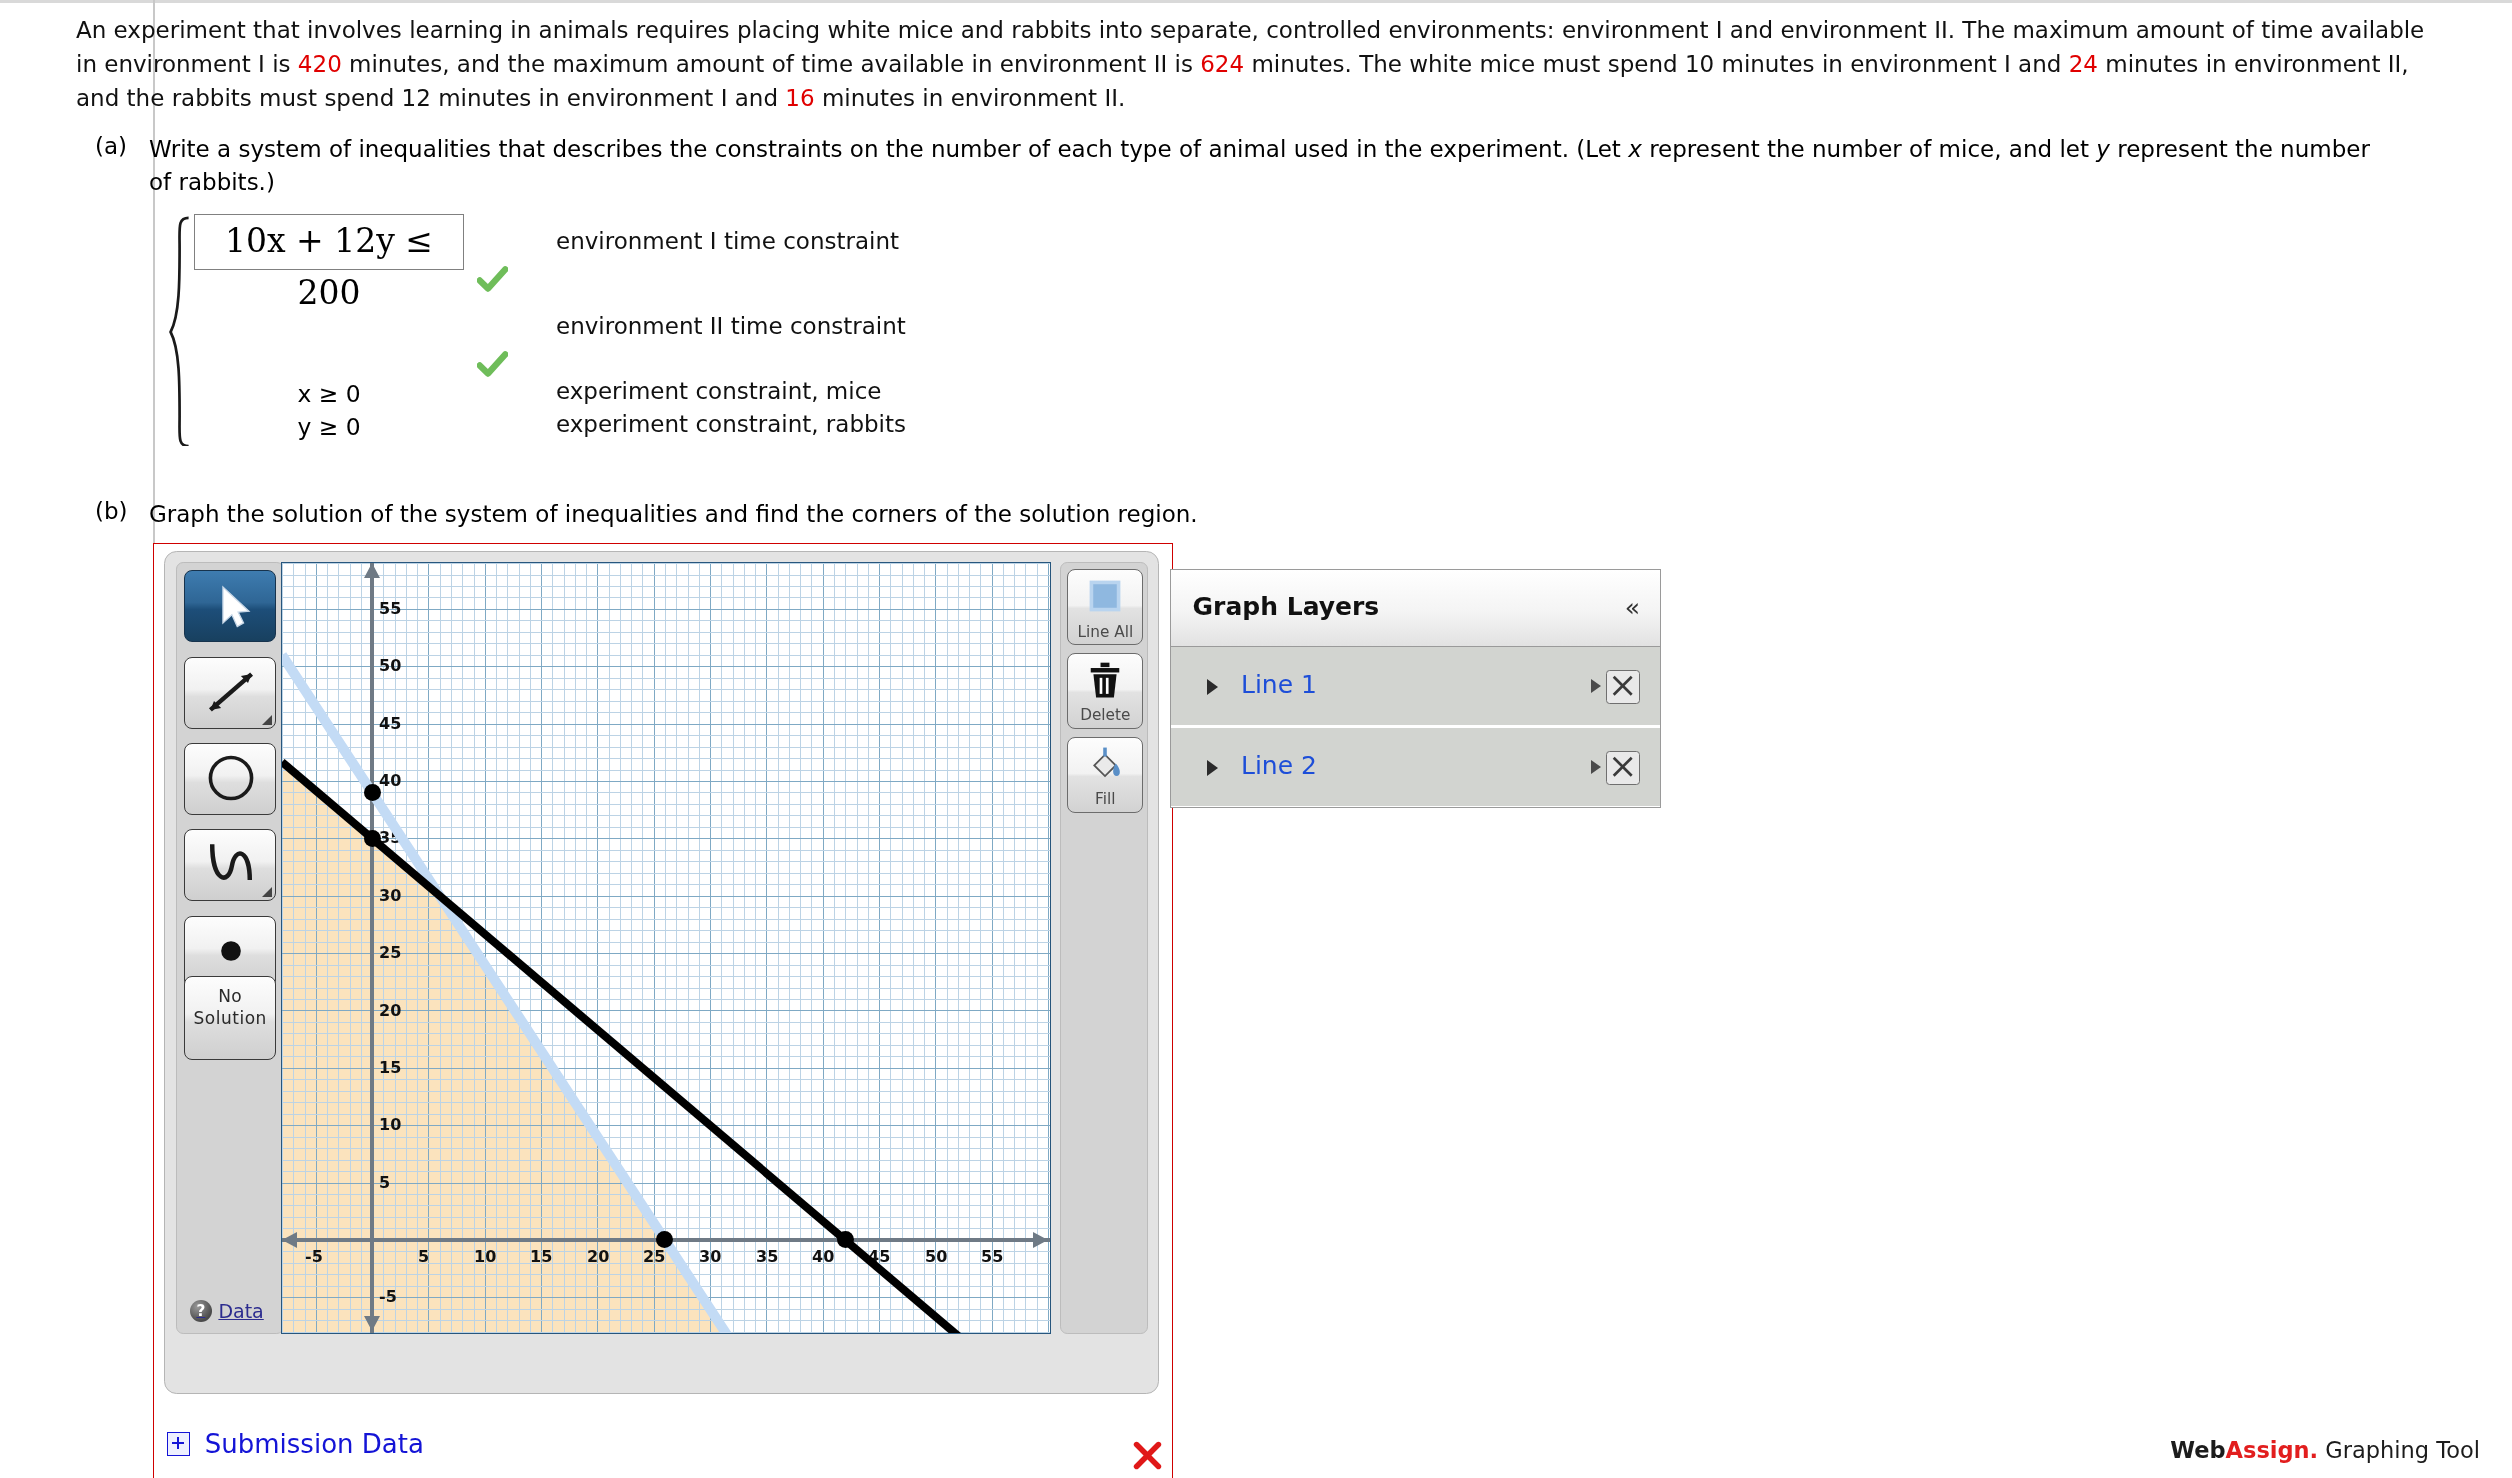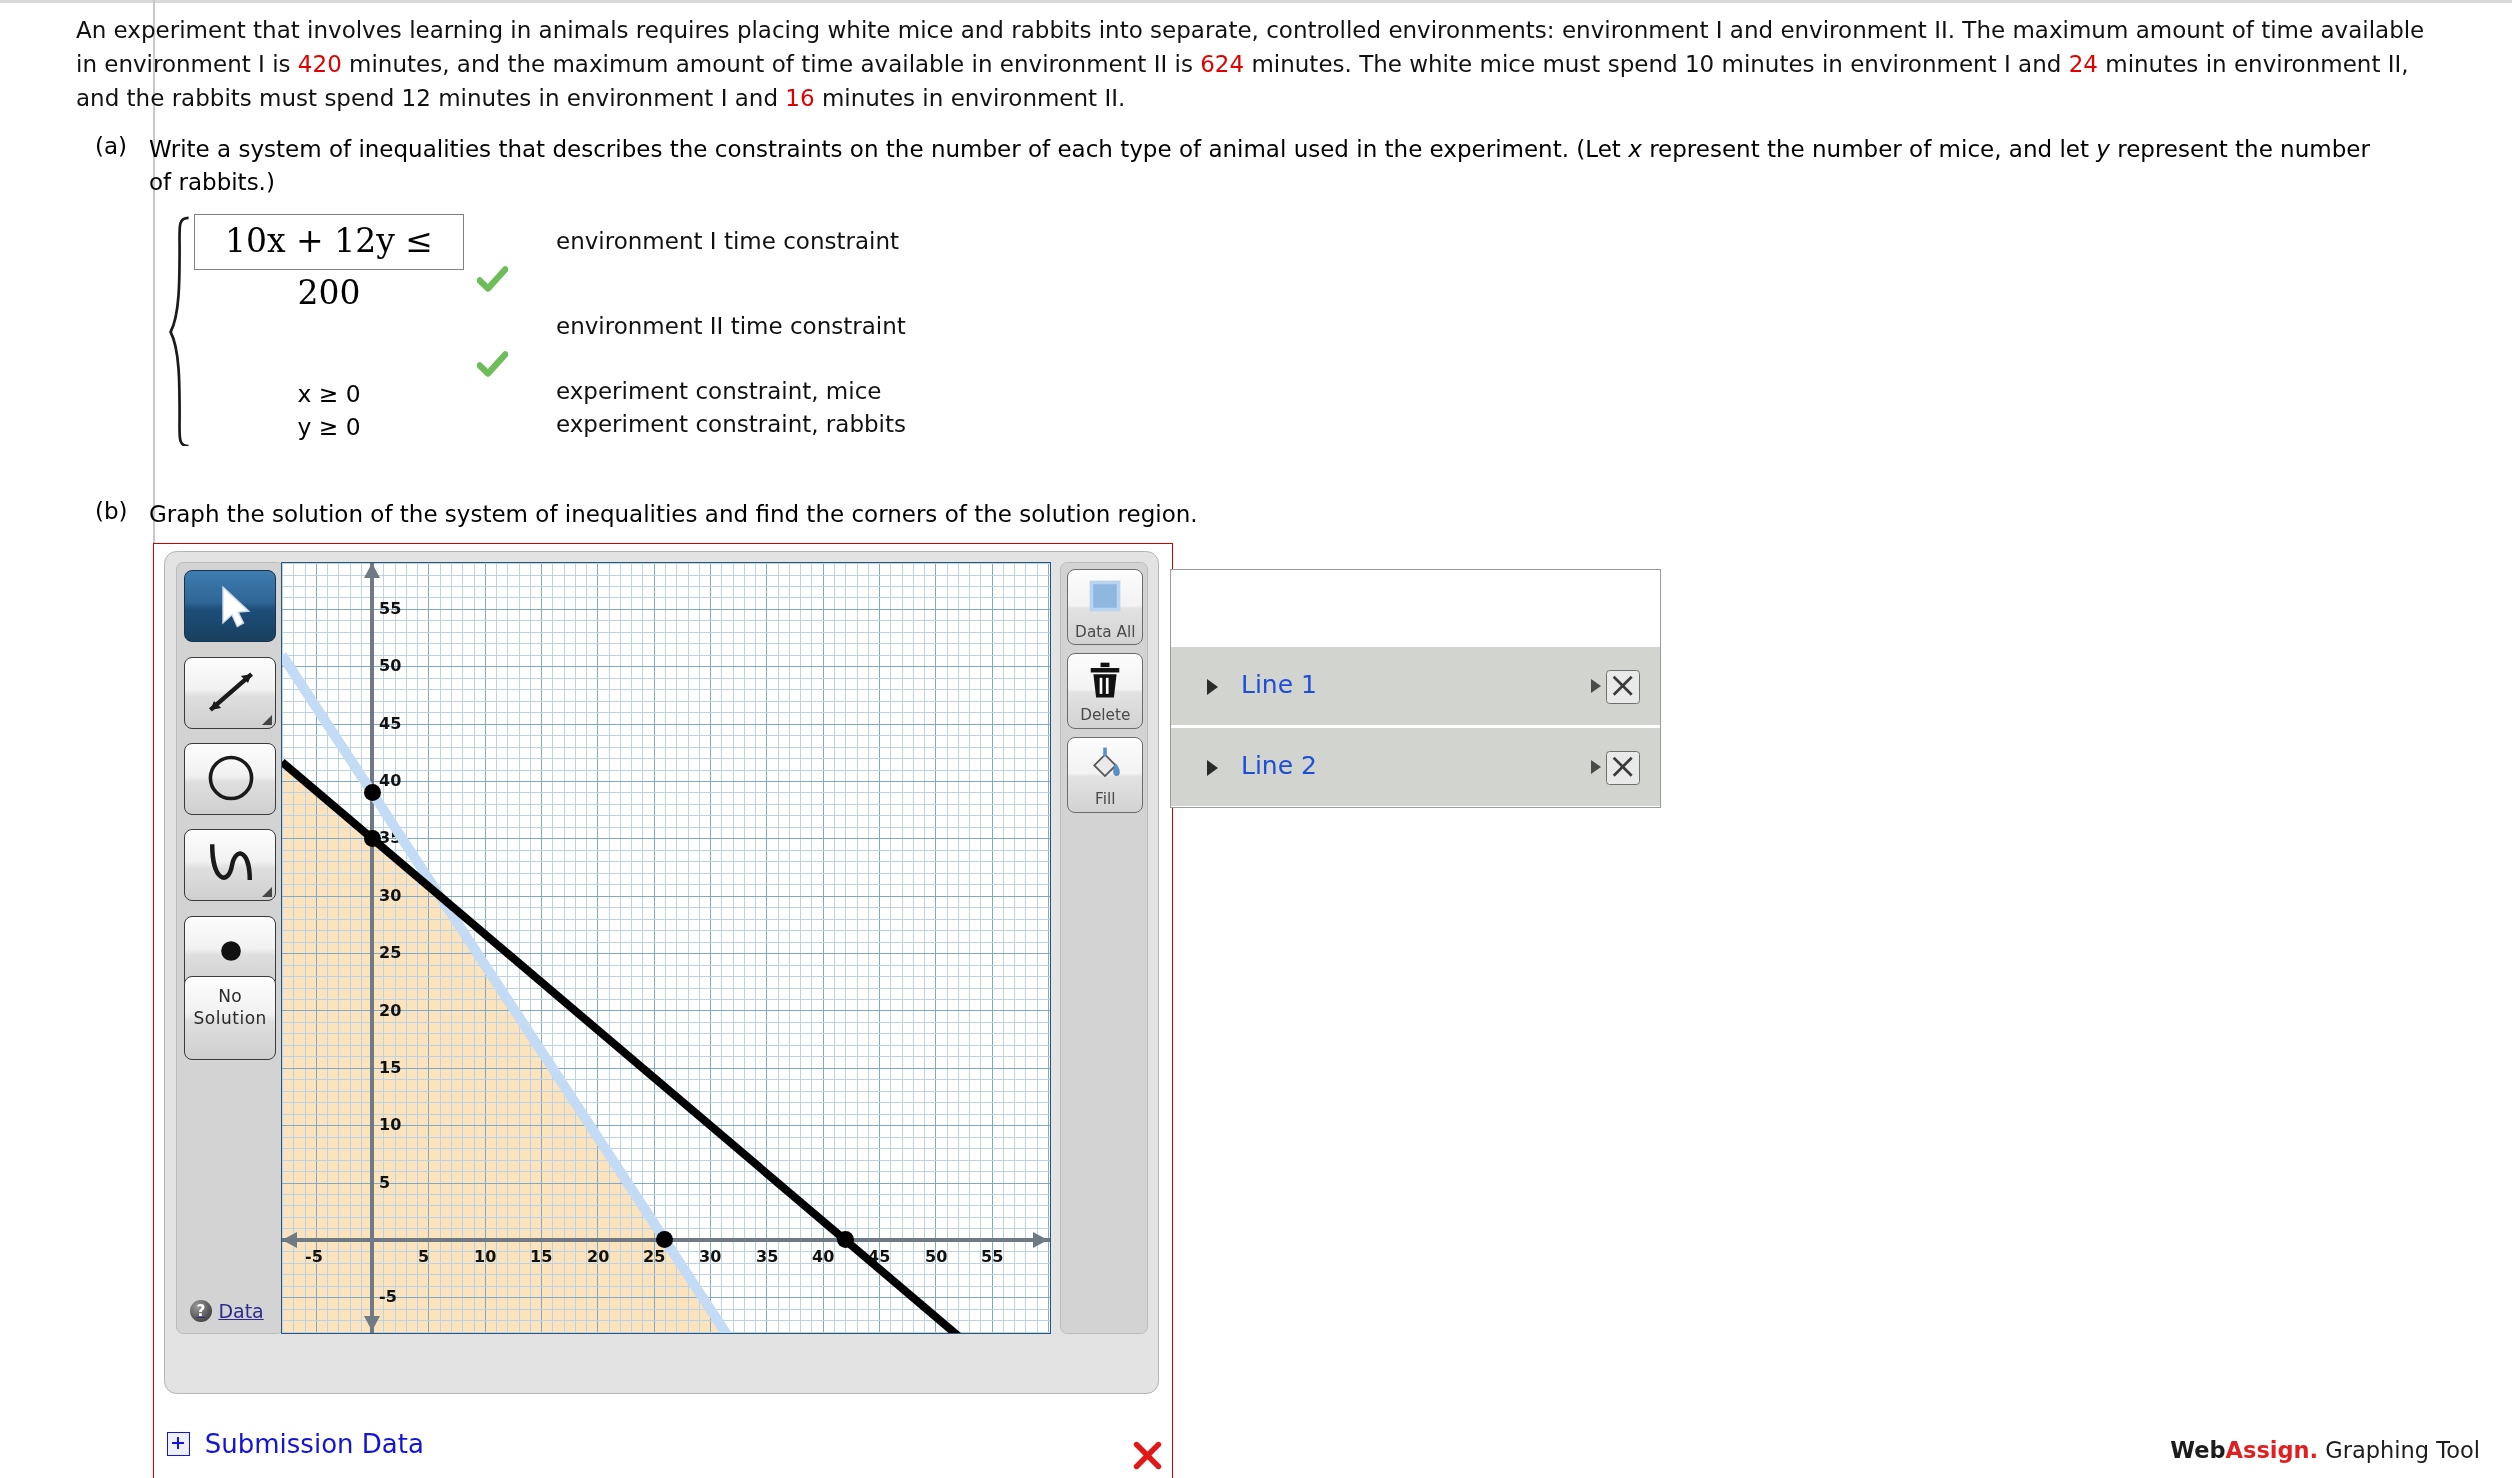--- a/index.html
+++ b/index.html
@@ -538,21 +538,21 @@
     <div class="dot" style="left: 555px; top: 668px;"></div>
   </div>
 
 <div class="tb-right">
   <div class="rtool" id="rtool-clear">
     <div class="rico">
       <svg width="38" height="38" viewBox="0 0 42 42">
         <rect x="6" y="6" width="30" height="30" fill="#8fb8e0" stroke="#b9d4ef" stroke-width="4"></rect>
       </svg>
     </div>
-    <div class="rlabel">Data All</div>
+    <div class="rlabel">Line All</div>
   </div>
   <div class="rtool" id="rtool-delete">
     <div class="rico">
       <svg width="40" height="41" viewBox="0 0 44 46">
         <rect x="6" y="9" width="32" height="5" fill="#111"></rect>
         <rect x="17" y="3" width="10" height="5" fill="#111"></rect>
         <path d="M9 16 L35 16 L32 42 L12 42 Z" fill="#111"></path>
         <rect x="16" y="20" width="3" height="18" fill="#fff"></rect>
         <rect x="23" y="20" width="3" height="18" fill="#fff"></rect>
       </svg>
@@ -569,20 +569,24 @@
     </div>
     <div class="rlabel">Fill</div>
   </div>
 </div>
 
 <div class="webassign">
   <span>Web</span><span class="as">Assign.</span><span class="gt"> Graphing Tool</span>
 </div>
 
 <div class="layers">
+  <div class="layers-head">
+    <div class="layers-title">Graph Layers</div>
+    <div class="collapse">«</div>
+  </div>
   <div class="layer-row" id="layer-0">
     <div class="layer-tri"></div>
     <div class="layer-name">Line 1</div>
     <div class="layer-caret"></div>
     <div class="layer-x">
       <svg width="23.4" height="23.4" viewBox="0 0 26 26">
         <line x1="3" y1="3" x2="23" y2="23" stroke="#3a3a3a" stroke-width="3"></line>
         <line x1="23" y1="3" x2="3" y2="23" stroke="#3a3a3a" stroke-width="3"></line>
       </svg>
     </div>

